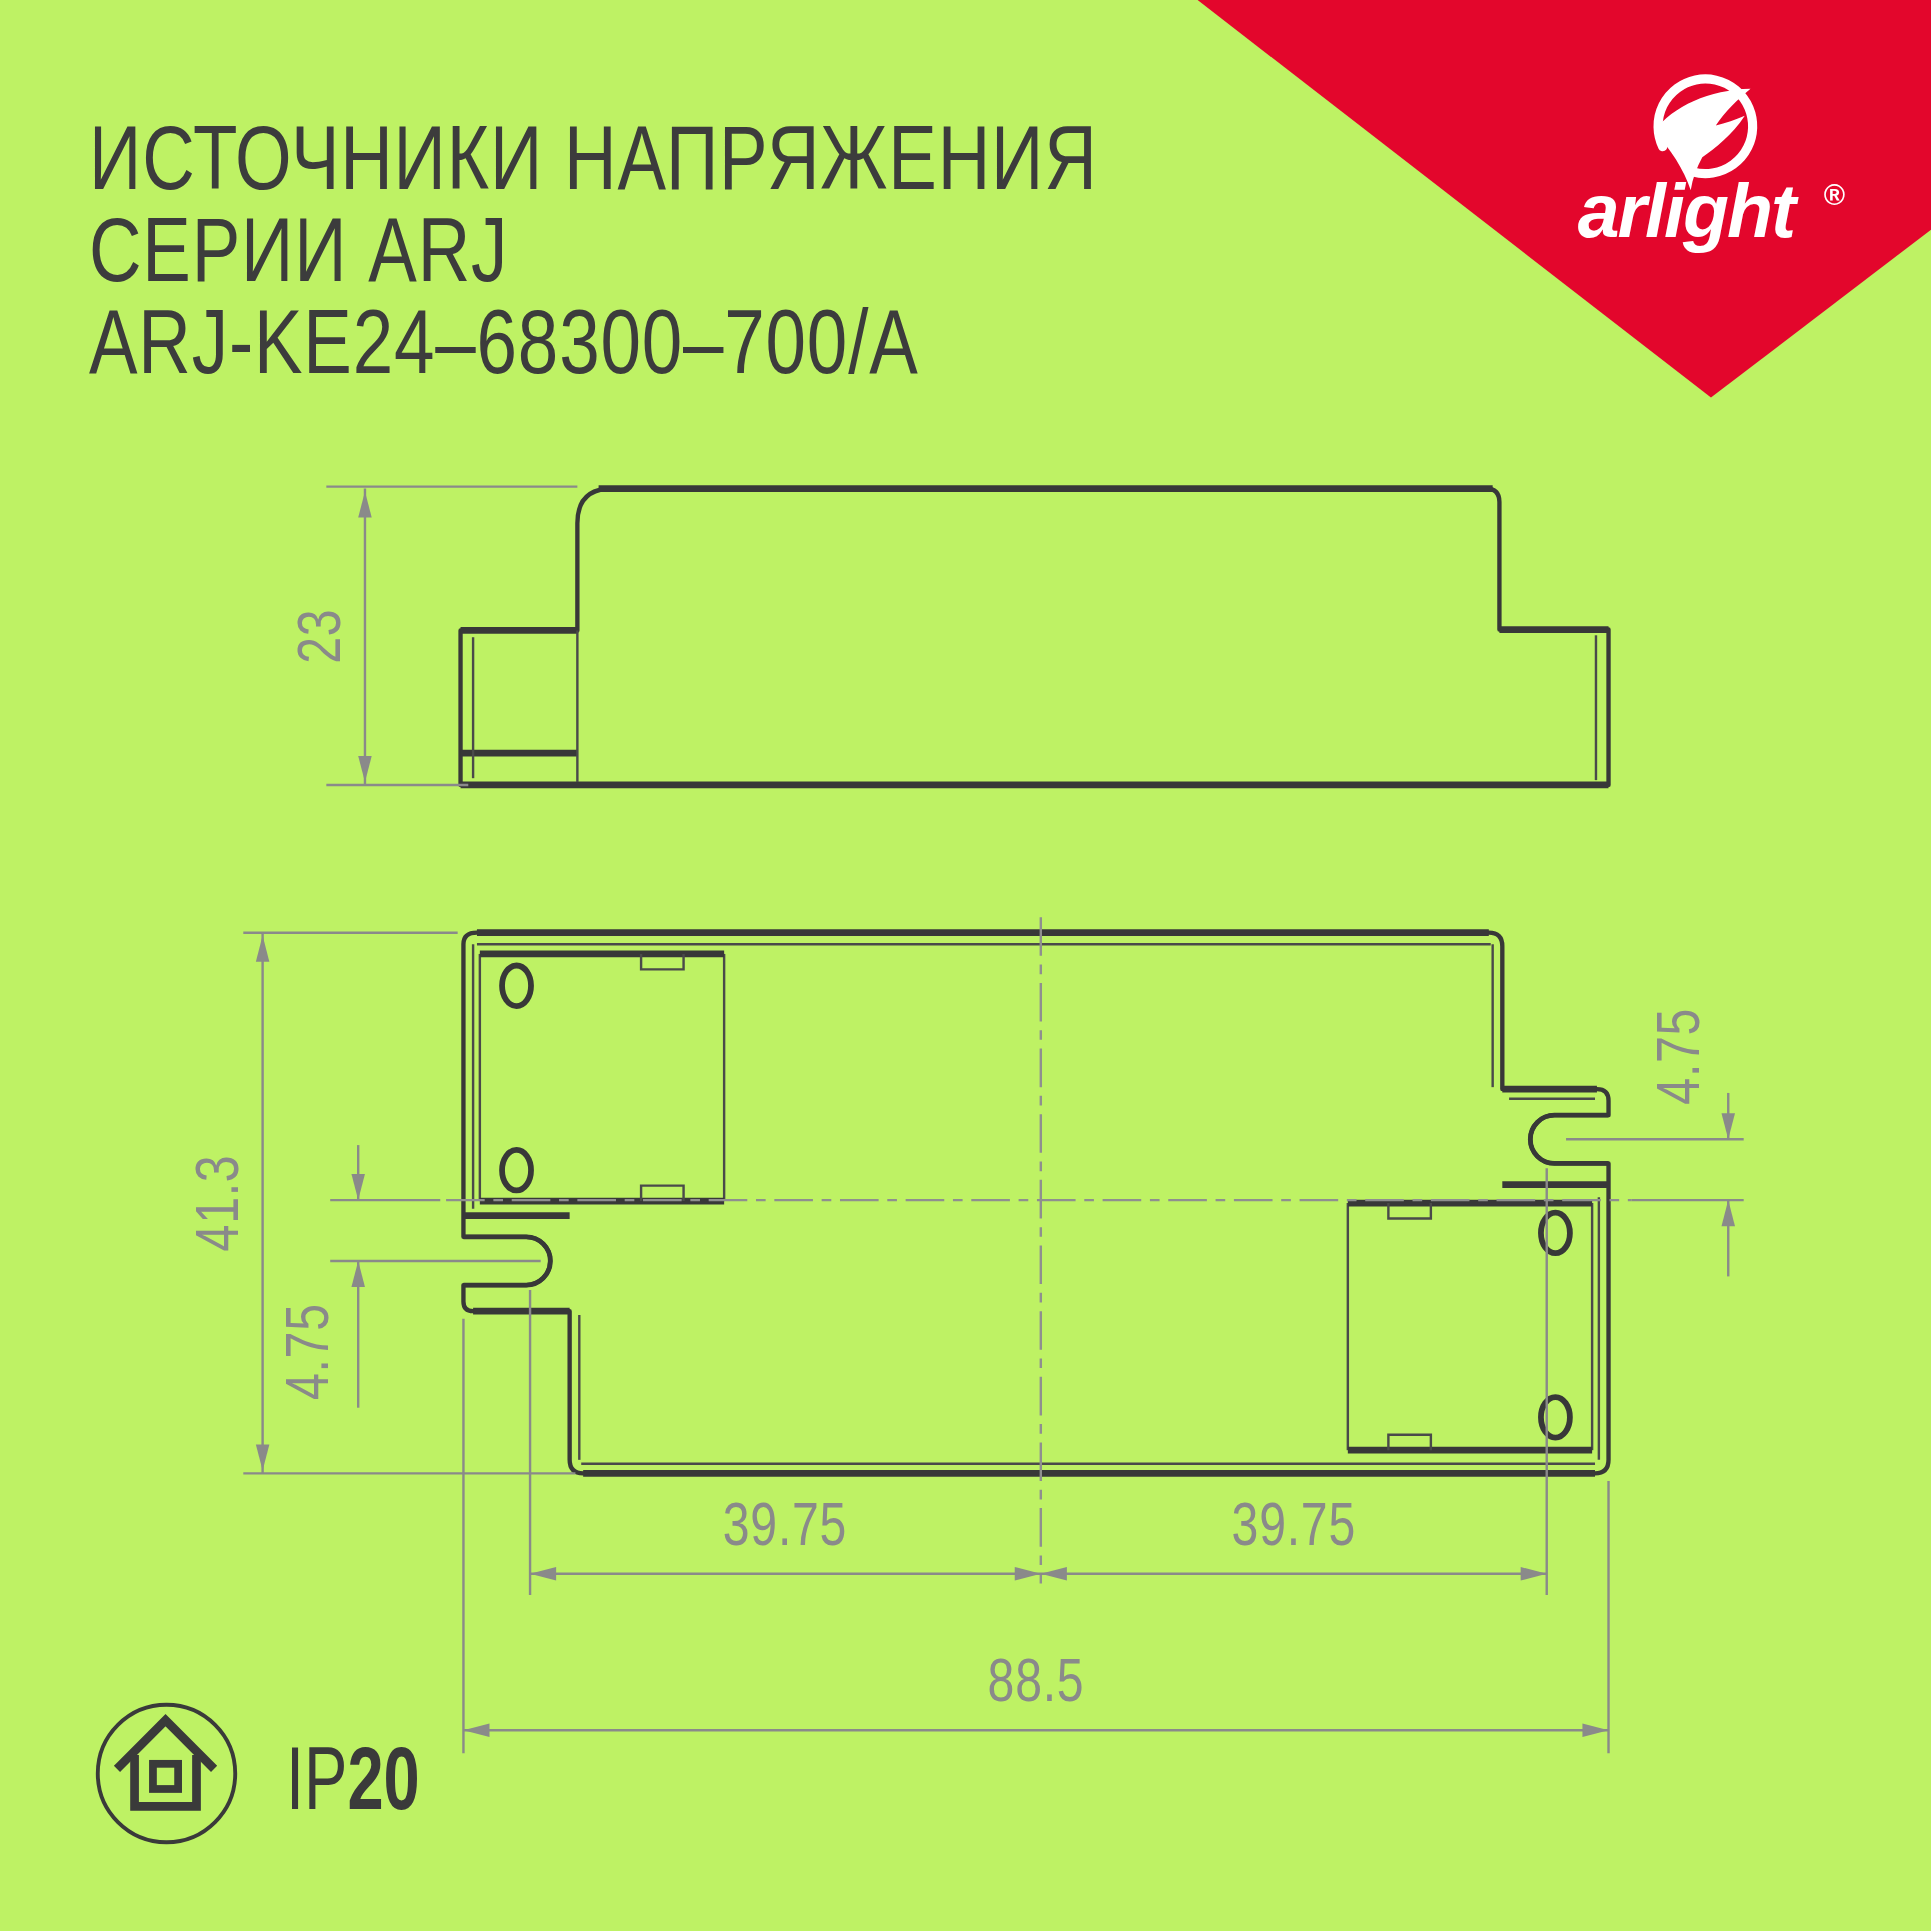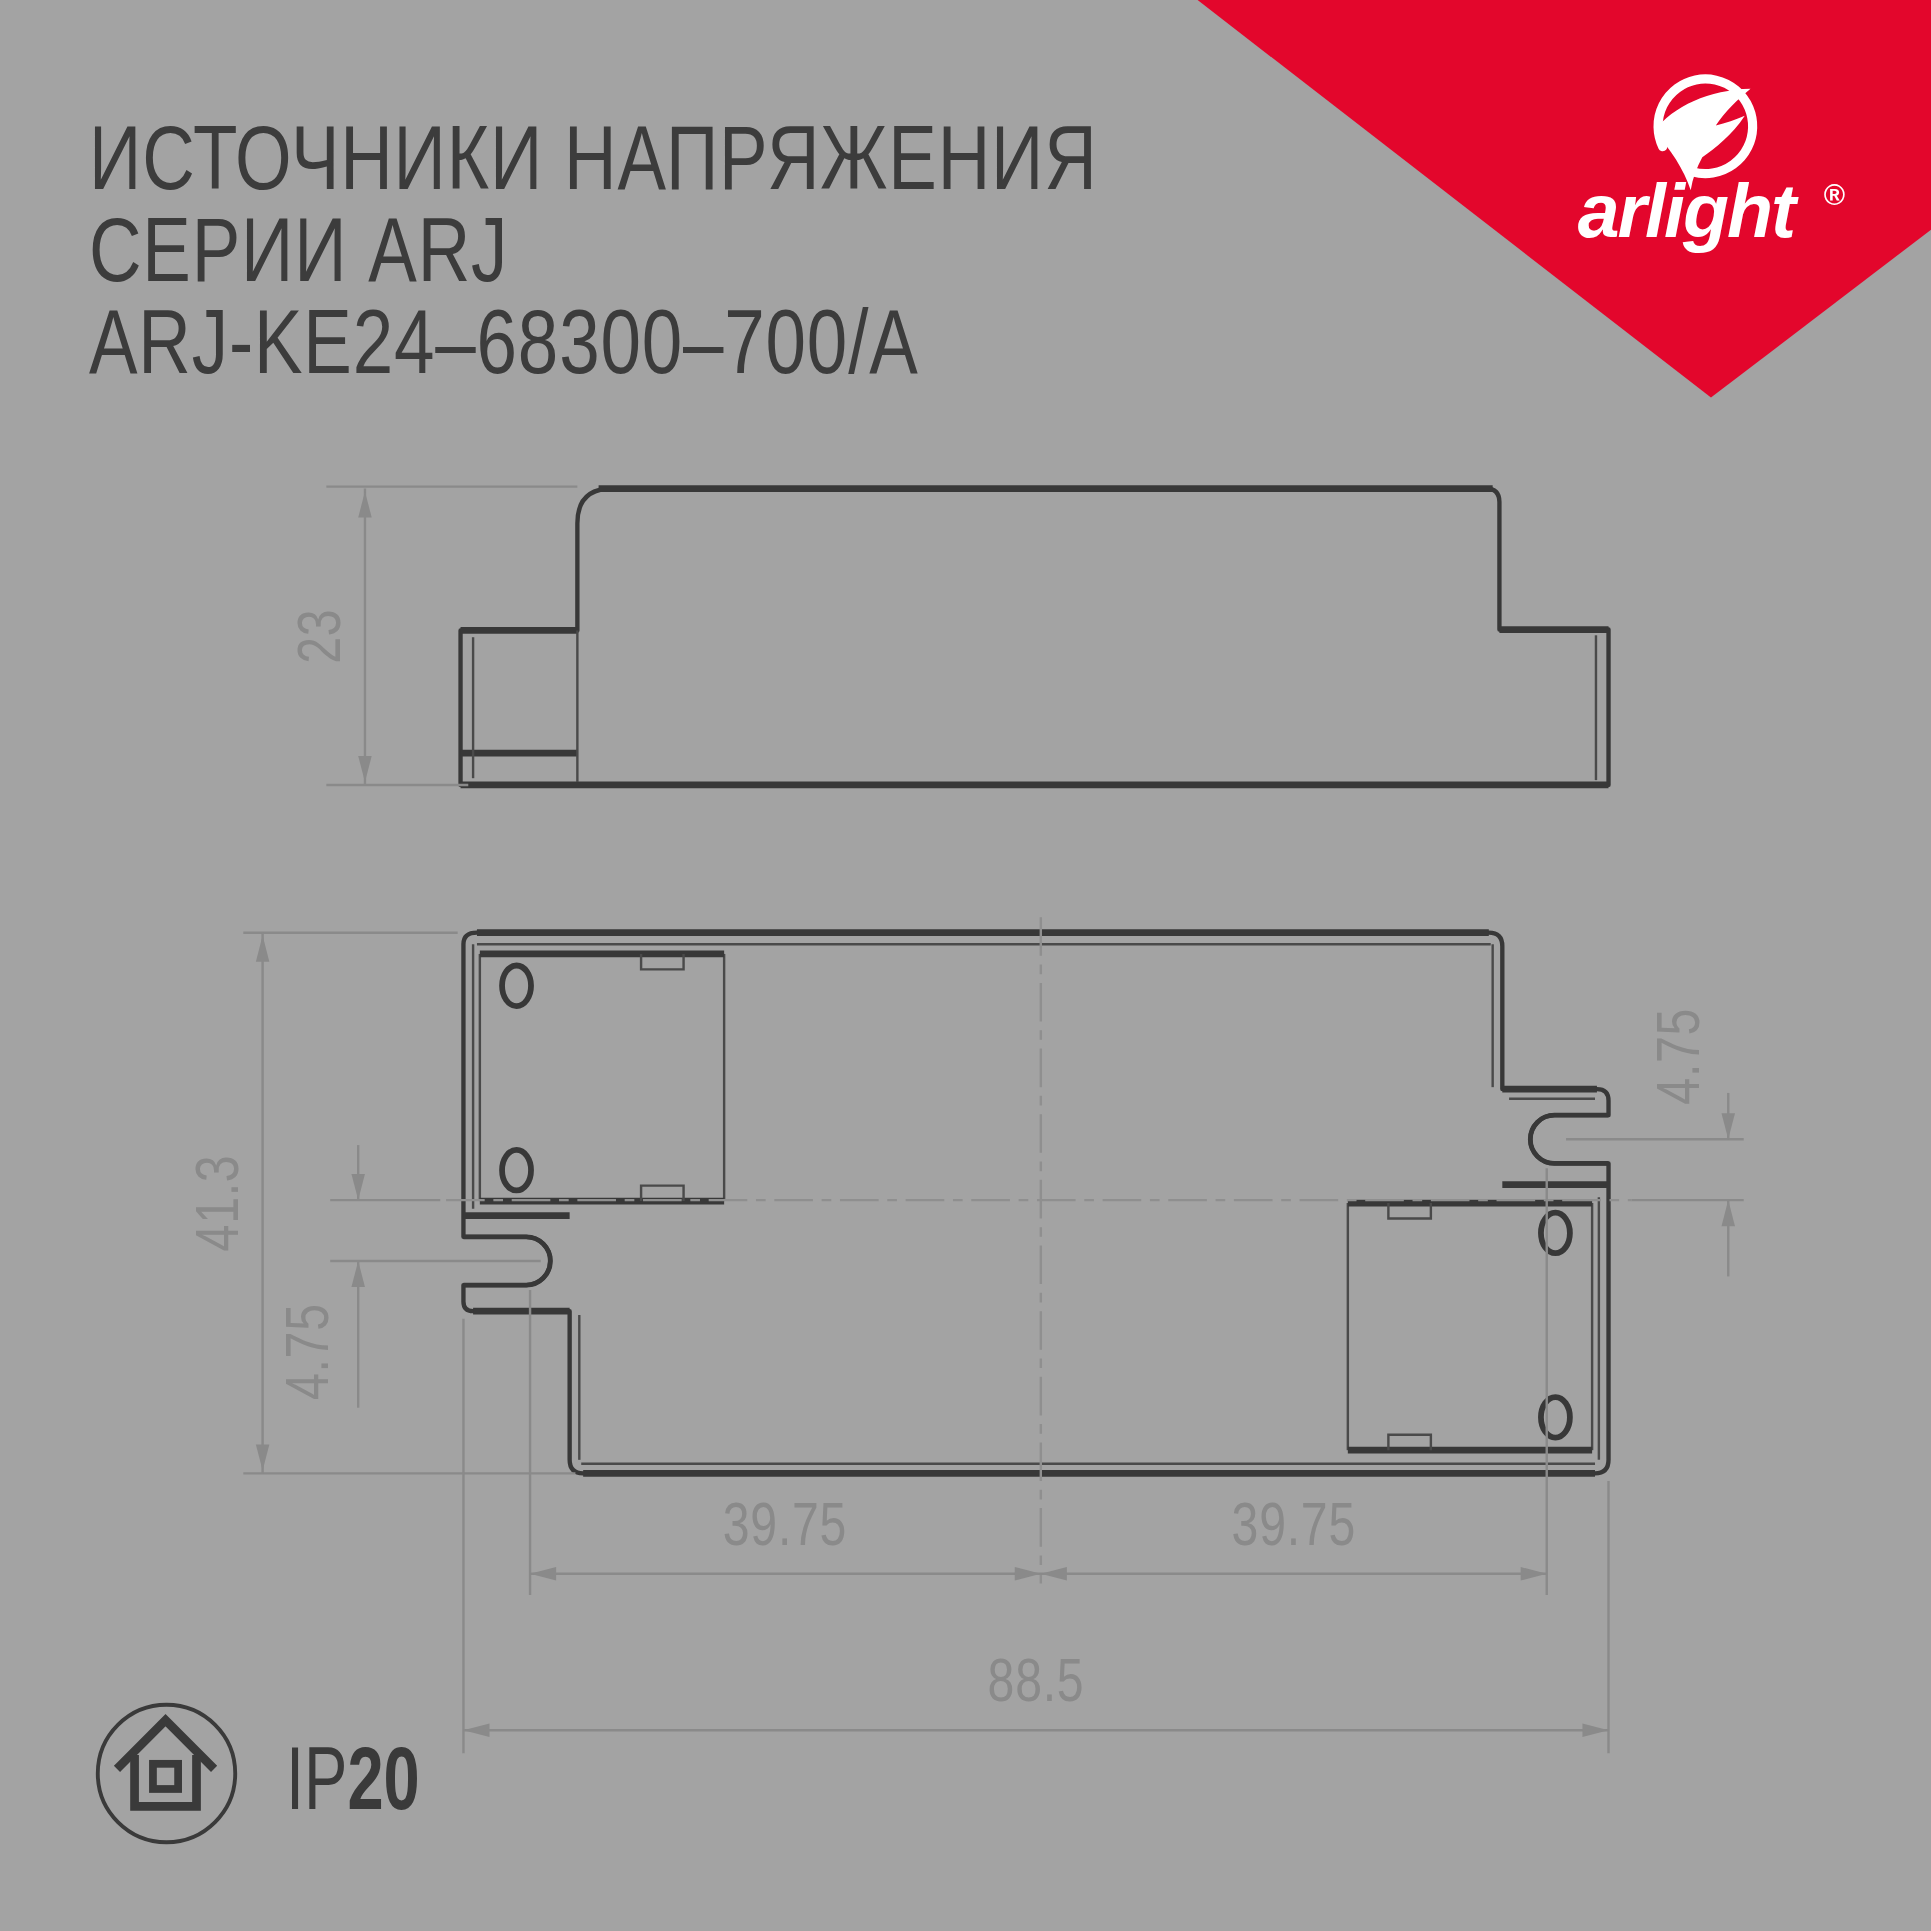--- a/index.html
+++ b/index.html
@@ -1,16 +1,16 @@
 <!DOCTYPE html>
 <html><head>
 <meta charset="utf-8">
 <style>
   html,body{margin:0;padding:0;background:#ffffff;}
-  .page{position:relative;width:1931px;height:1931px;background:#a3a3a3;overflow:hidden;
+  .page{position:relative;width:1931px;height:1931px;background:#bef264;overflow:hidden;
         font-family:"Liberation Sans",sans-serif;}
   
   .title{position:absolute;left:89px;top:112px;color:#3c3c3c;font-size:91px;line-height:92px;
          font-weight:400;letter-spacing:1px;transform:scaleX(0.8);transform-origin:left top;white-space:nowrap;}
   
   .ribbon-svg{position:absolute;left:1159px;top:0;width:772px;height:415px;}
   .logo-text{font-family:"Liberation Sans",sans-serif;font-weight:bold;font-style:italic;
              font-size:78px;fill:#ffffff;letter-spacing:-2px;}
   .logo-reg{font-family:"Liberation Sans",sans-serif;font-weight:bold;font-size:30px;fill:#ffffff;}
   

